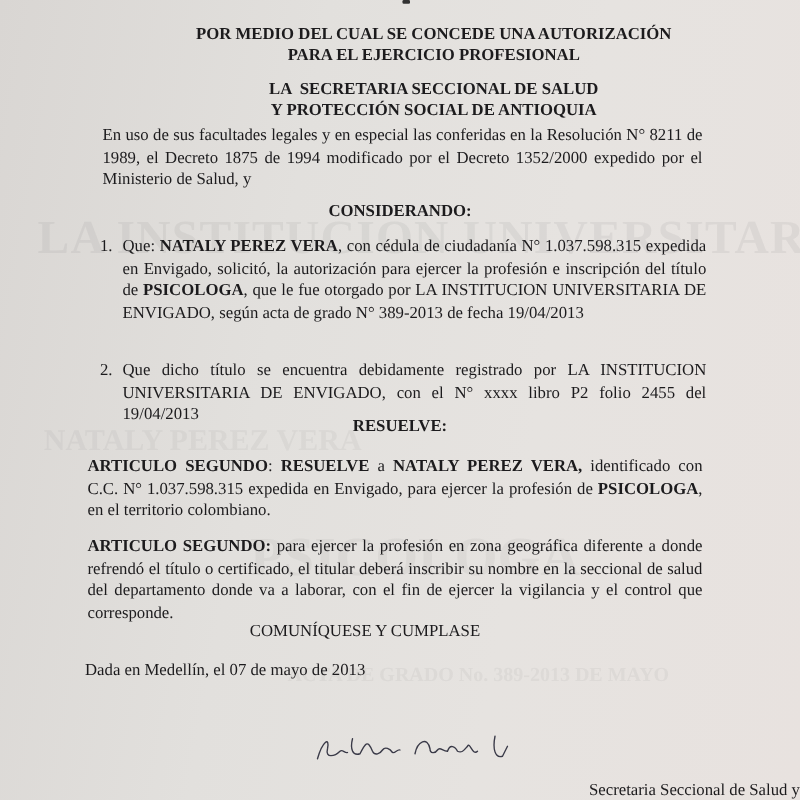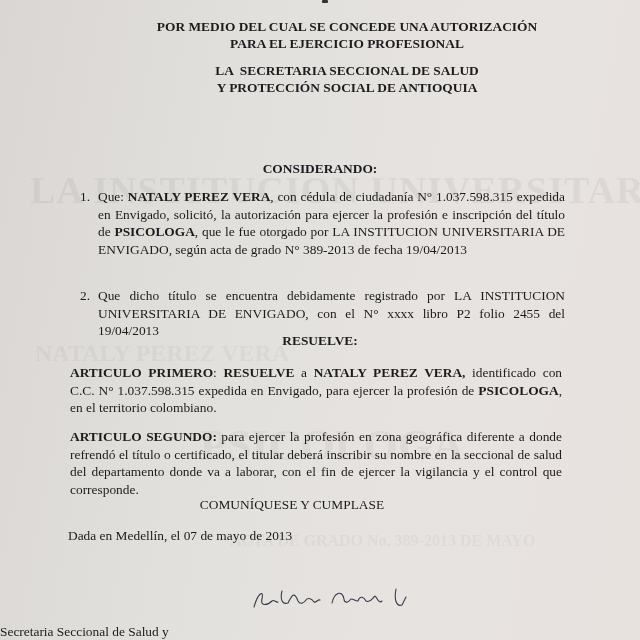--- a/index.html
+++ b/index.html
@@ -125,21 +125,21 @@
       left: 0; width: 640px;
       text-align: center;
       top: 606px;
       font-weight: bold;
       font-size: 13.4px;
       letter-spacing: 0.2px;
     }
     .signer-title {
       position: absolute;
       left: 0; width: 640px;
-      text-align: left;
+      text-align: right;
       top: 624px;
       font-size: 13.4px;
     }
     b { font-weight: bold; }
   </style>
 </head>
 <body>
 
 <div class="page">
 
@@ -153,36 +153,37 @@
   <div class="title t1">
     <div>POR MEDIO DEL CUAL SE CONCEDE UNA AUTORIZACIÓN</div>
     <div>PARA EL EJERCICIO PROFESIONAL</div>
   </div>
 
   <div class="title t2">
     <div style="white-space:pre;">LA  SECRETARIA SECCIONAL DE SALUD</div>
     <div>Y PROTECCIÓN SOCIAL DE ANTIOQUIA</div>
   </div>
 
+  <div class="para intro">En uso de sus facultades legales y en especial las conferidas en la Resolución  N° 8211 de 1989, el Decreto 1875 de 1994 modificado por el Decreto 1352/2000 expedido por el Ministerio de Salud, y</div>
 
   <div class="heading consid">CONSIDERANDO:</div>
 
   <div class="list-item i1">
     <span class="num">1.</span>
     <div class="body"><span>Que: </span><b>NATALY PEREZ VERA</b><span>, con cédula de ciudadanía  N° 1.037.598.315 expedida en  Envigado, solicitó, la autorización para ejercer la profesión e inscripción del título de </span><b>PSICOLOGA</b><span>, que le fue otorgado por  LA INSTITUCION UNIVERSITARIA DE ENVIGADO, según acta de grado N° 389-2013 de fecha 19/04/2013</span></div>
   </div>
 
   <div class="list-item i2">
     <span class="num">2.</span>
     <div class="body">Que dicho título se  encuentra  debidamente registrado  por LA INSTITUCION UNIVERSITARIA DE ENVIGADO,  con   el N° xxxx  libro P2  folio 2455   del 19/04/2013</div>
   </div>
 
   <div class="heading resuelve">RESUELVE:</div>
 
-  <div class="article a1"><b>ARTICULO PRIMERO</b><span>: </span><b>RESUELVE</b><span> a </span><b>NATALY PEREZ VERA,</b><span>  identificado con C.C.  N° 1.037.598.315 expedida en Envigado, para ejercer la profesión de </span><b>PSICOLOGA</b><span>, en el territorio colombiano.</span></div>
+  <div class="article a1"><b>ARTICULO SEGUNDO</b><span>: </span><b>RESUELVE</b><span> a </span><b>NATALY PEREZ VERA,</b><span>  identificado con C.C.  N° 1.037.598.315 expedida en Envigado, para ejercer la profesión de </span><b>PSICOLOGA</b><span>, en el territorio colombiano.</span></div>
 
   <div class="article a2"><b>ARTICULO SEGUNDO:</b><span> para ejercer la profesión en zona geográfica diferente a donde refrendó el título o certificado, el titular deberá inscribir su nombre en la seccional de salud del departamento donde va a laborar, con el fin de ejercer la vigilancia y el control que corresponde.</span></div>
 
   <div class="closing">COMUNÍQUESE Y CUMPLASE</div>
 
   <div class="date-line">Dada en Medellín, el 07 de mayo de 2013</div>
 
   <svg class="signature" viewBox="0 0 180 28">
     <path d="M8 22 C 12 8, 18 4, 16 14 C 14 22, 22 20, 26 16 C 28 14, 30 18, 32 17 M36 6 C 34 14, 36 20, 42 18 C 46 10, 48 6, 52 16 C 54 20, 58 18, 60 15 C 62 12, 66 14, 68 17 C 70 18, 72 14, 74 15 M86 18 C 88 8, 96 4, 98 14 C 98 18, 102 18, 104 15 C 106 12, 108 16, 112 16 C 114 10, 118 12, 120 16 C 124 18, 126 14, 128 12 C 130 8, 132 20, 136 16 M150 4 C 148 14, 150 22, 156 20 L 160 12" fill="none" stroke="#3a3a48" stroke-width="1.1" stroke-linecap="round"></path>
   </svg>

